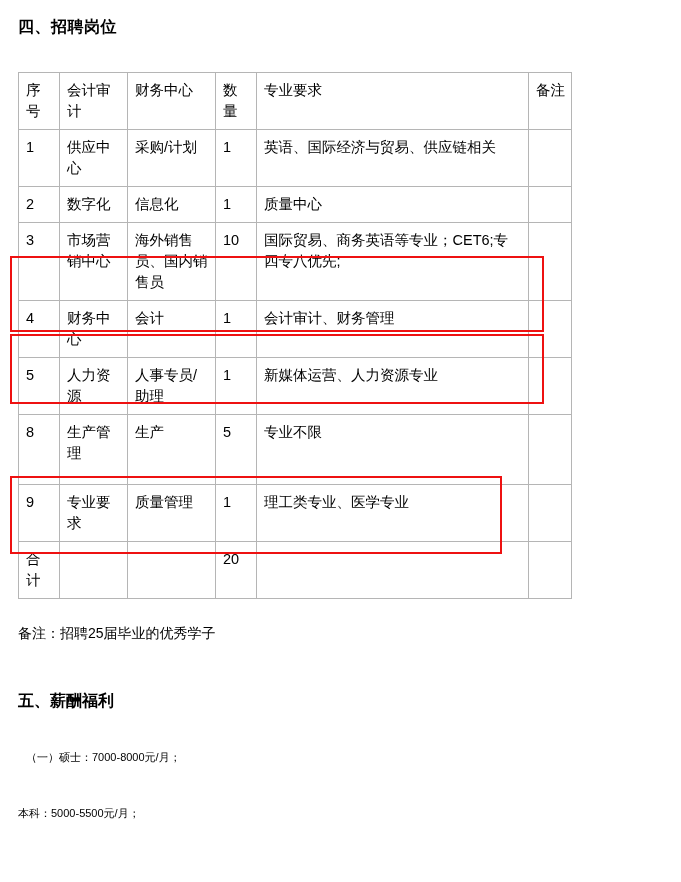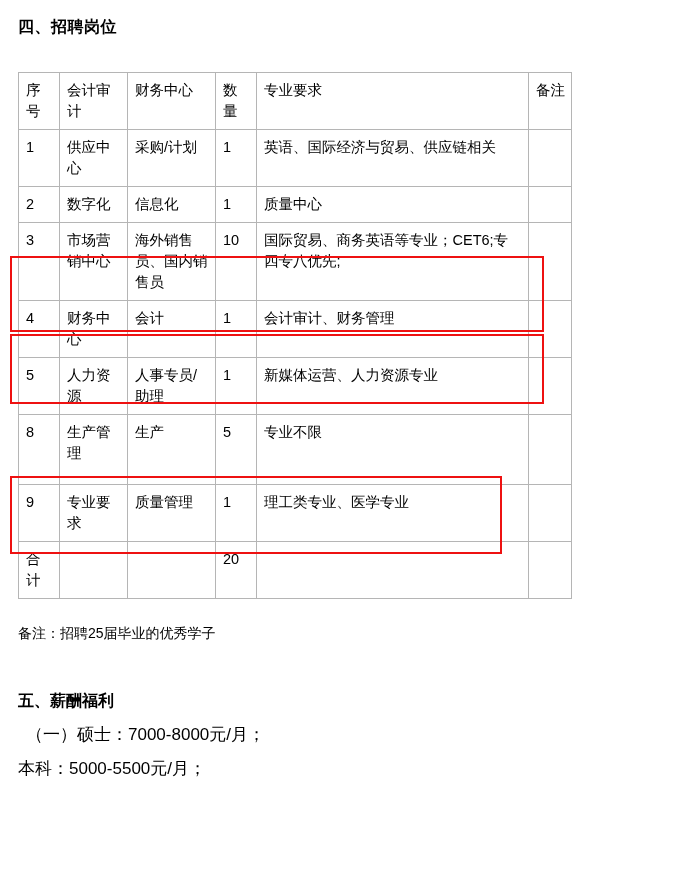--- a/index.html
+++ b/index.html
@@ -70,23 +70,23 @@
     font-size: 14px;
     line-height: 24px;
   }
   .heading2 {
     font-weight: bold;
     font-size: 16px;
     margin-top: 44px;
     line-height: 24px;
   }
   .pay-line {
-    font-size: 17px;
+    font-size: 11px;
     line-height: 24px;
-    margin-top: 10px;
+    margin-top: 32px;
   }
   .pay-line.indent { padding-left: 8px; }
 </style>
 </head>
 <body>
 
 <div class="page">
 
   <div class="heading">四、招聘岗位</div>
   <div class="spacer-after-heading"></div>

